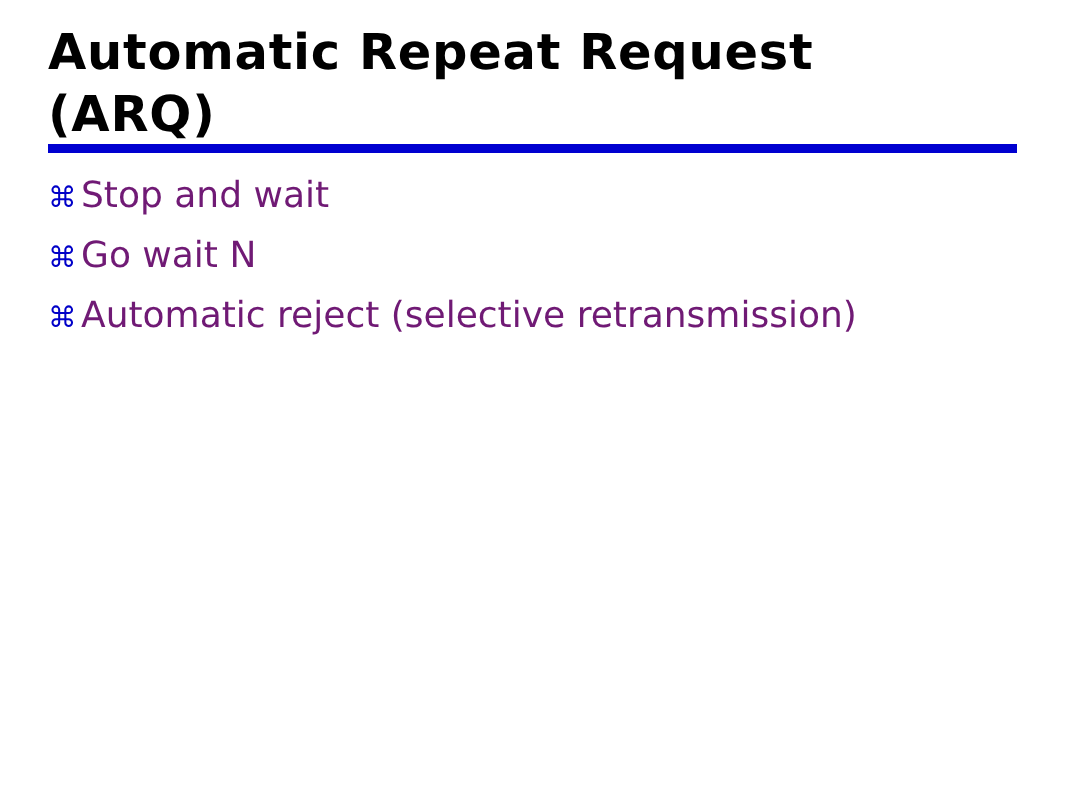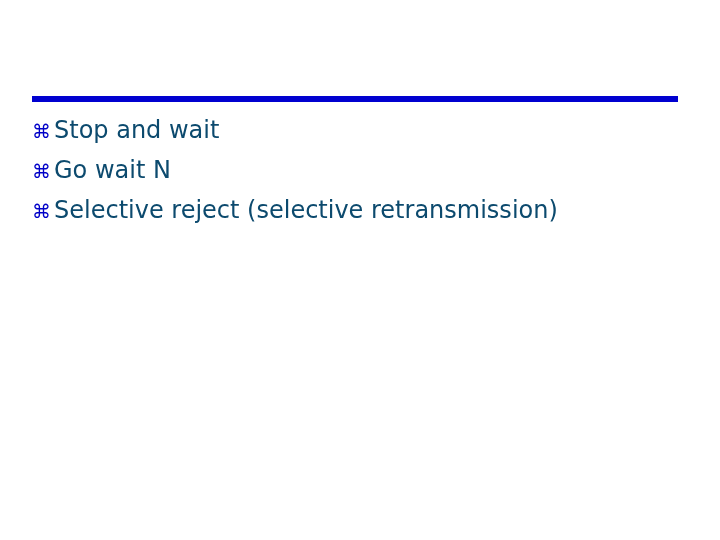--- a/index.html
+++ b/index.html
@@ -75,47 +75,51 @@
     font-family: "DejaVu Sans", sans-serif;
     font-size: 19px;
     line-height: 40px;
     font-weight: normal;
     text-align: left;
     user-select: none;
   }
 
   .bullet-text {
     flex: 1 1 auto;
-    color: #0c4a6e;
+    color: #701a75;
     font-family: "DejaVu Sans", sans-serif;
     font-size: 24px;
     line-height: 40px;
     white-space: nowrap;
   }
 </style>
 </head>
 <body>
 
 <div class="slide">
 
+  <div class="title-block">
+    <h1 class="slide-title">Automatic Repeat Request
+(ARQ)</h1>
+  </div>
 
   <div class="title-rule"></div>
 
   <ul class="body-list">
 
     <li class="bullet-row">
       <span class="bullet-mark">⌘</span>
       <span class="bullet-text">Stop and wait</span>
     </li>
 
     <li class="bullet-row">
       <span class="bullet-mark">⌘</span>
       <span class="bullet-text">Go wait N</span>
     </li>
 
     <li class="bullet-row">
       <span class="bullet-mark">⌘</span>
-      <span class="bullet-text">Selective reject (selective retransmission)</span>
+      <span class="bullet-text">Automatic reject (selective retransmission)</span>
     </li>
 
   </ul>
 
 </div>
 
 </body></html>

